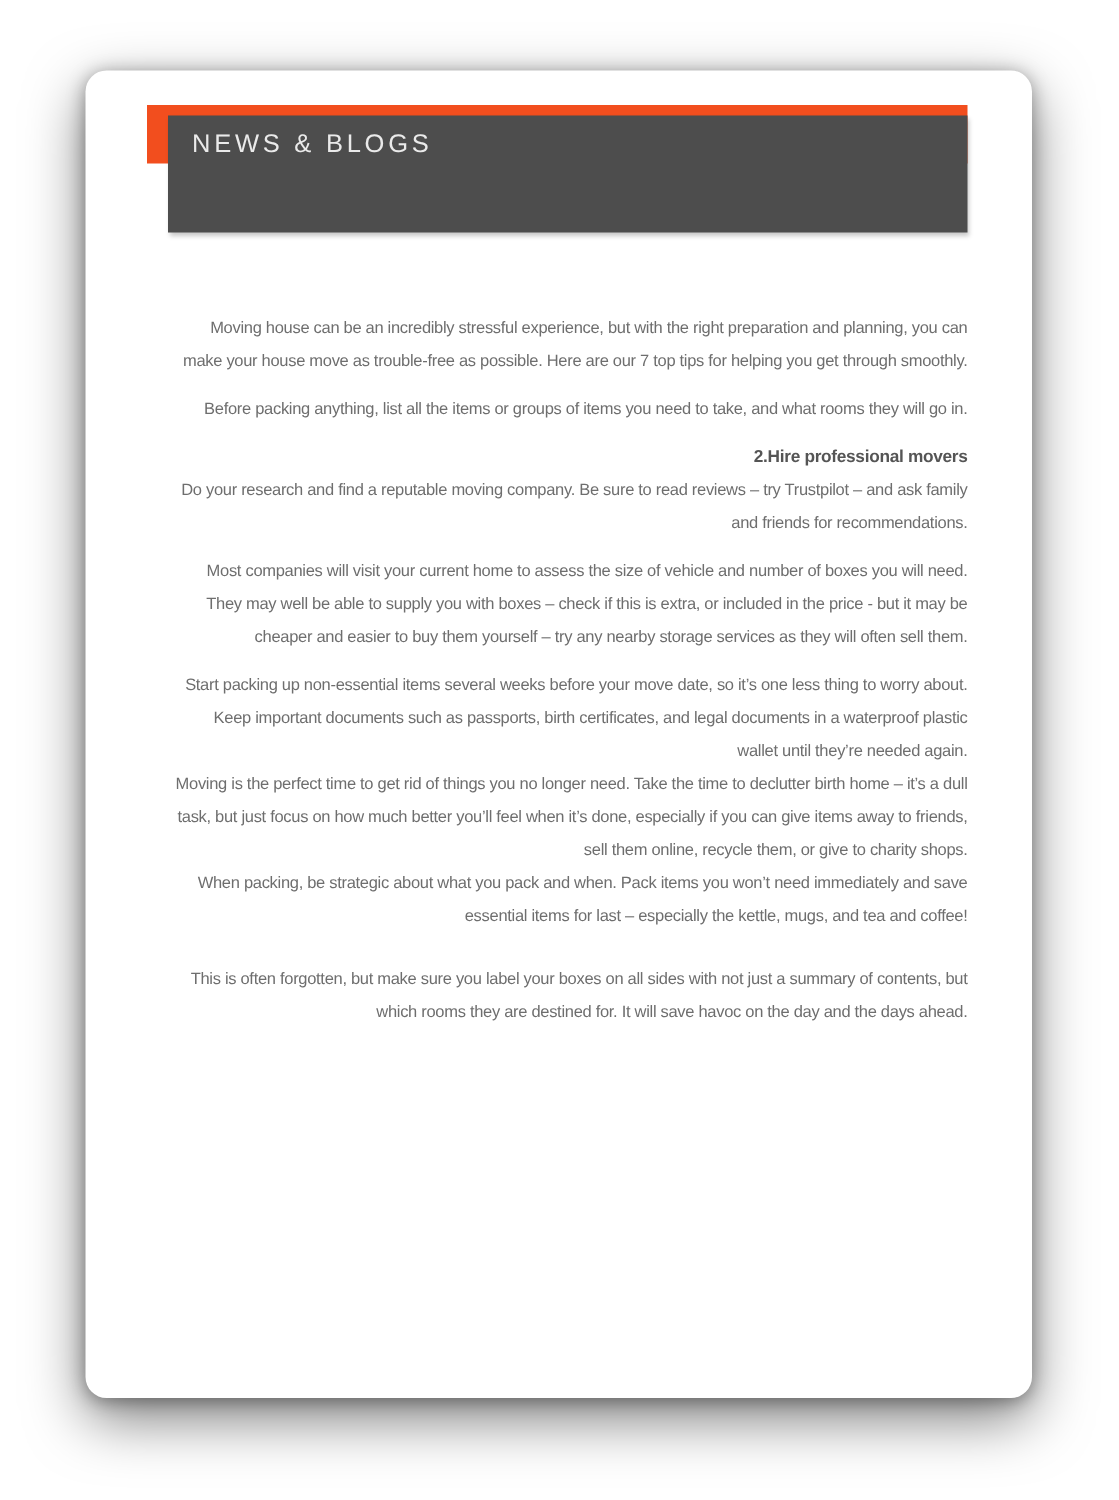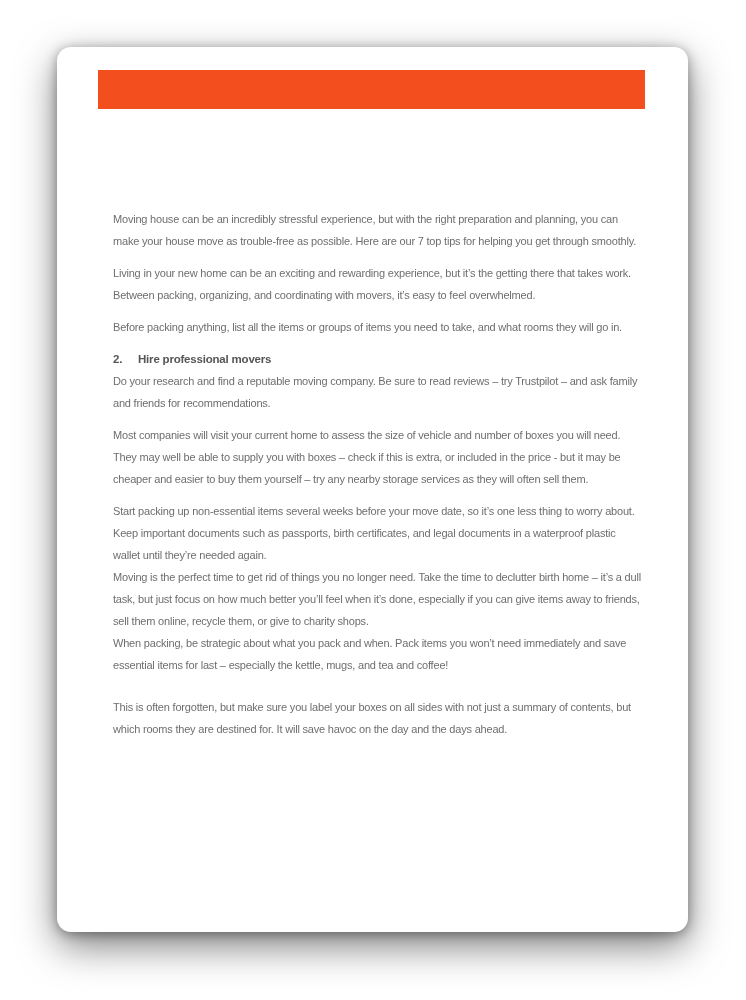--- a/index.html
+++ b/index.html
@@ -50,20 +50,21 @@
   .header-title {
     margin: 0;
     padding: 9px 0 0 16px;
     font-size: 17px;
     font-weight: 400;
     letter-spacing: 2.5px;
     color: #eaeaea;
   }
   .content {
     padding: 53px 43px 0 56px;
+    text-align: right;
   }
   .content p {
     margin: 0 0 10px 0;
     font-size: 11px;
     line-height: 22px;
     letter-spacing: -0.2px;
     color: #6e6e6e;
   }
   .content p.tight { margin-bottom: 0; }
   .content p.gap-large { margin-bottom: 20px; }
@@ -82,27 +83,29 @@
   }
 </style>
 </head>
 <body>
 
 <div class="viewport">
   <div class="page-card">
 
     <div class="header-wrap">
       <div class="header-accent"></div>
+      <div class="header-banner">
+        <h1 class="header-title">NEWS &amp; BLOGS</h1>
+      </div>
     </div>
 
     <div class="content">
 
       <p>Moving house can be an incredibly stressful experience, but with the right preparation and planning, you can make your house move as trouble-free as possible. Here are our 7 top tips for helping you get through smoothly.</p>
 
-      <p>Living in your new home can be an exciting and rewarding experience, but it’s the getting there that takes work. Between packing, organizing, and coordinating with movers, it’s easy to feel overwhelmed.</p>
       <p>Before packing anything, list all the items or groups of items you need to take, and what rooms they will go in.</p>
 
       <h2 class="num-heading"><span class="num">2.</span><span>Hire professional movers</span></h2>
       <p>Do your research and find a reputable moving company. Be sure to read reviews – try Trustpilot – and ask family and friends for recommendations.</p>
       <p>Most companies will visit your current home to assess the size of vehicle and number of boxes you will need. They may well be able to supply you with boxes – check if this is extra, or included in the price - but it may be cheaper and easier to buy them yourself – try any nearby storage services as they will often sell them.</p>
 
       <p class="tight">Start packing up non-essential items several weeks before your move date, so it’s one less thing to worry about. Keep important documents such as passports, birth certificates, and legal documents in a waterproof plastic wallet until they’re needed again.</p>
       <p class="tight">Moving is the perfect time to get rid of things you no longer need. Take the time to declutter birth home – it’s a dull task, but just focus on how much better you’ll feel when it’s done, especially if you can give items away to friends, sell them online, recycle them, or give to charity shops.</p>
       <p class="gap-large">When packing, be strategic about what you pack and when. Pack items you won’t need immediately and save essential items for last – especially the kettle, mugs, and tea and coffee!</p>
 

